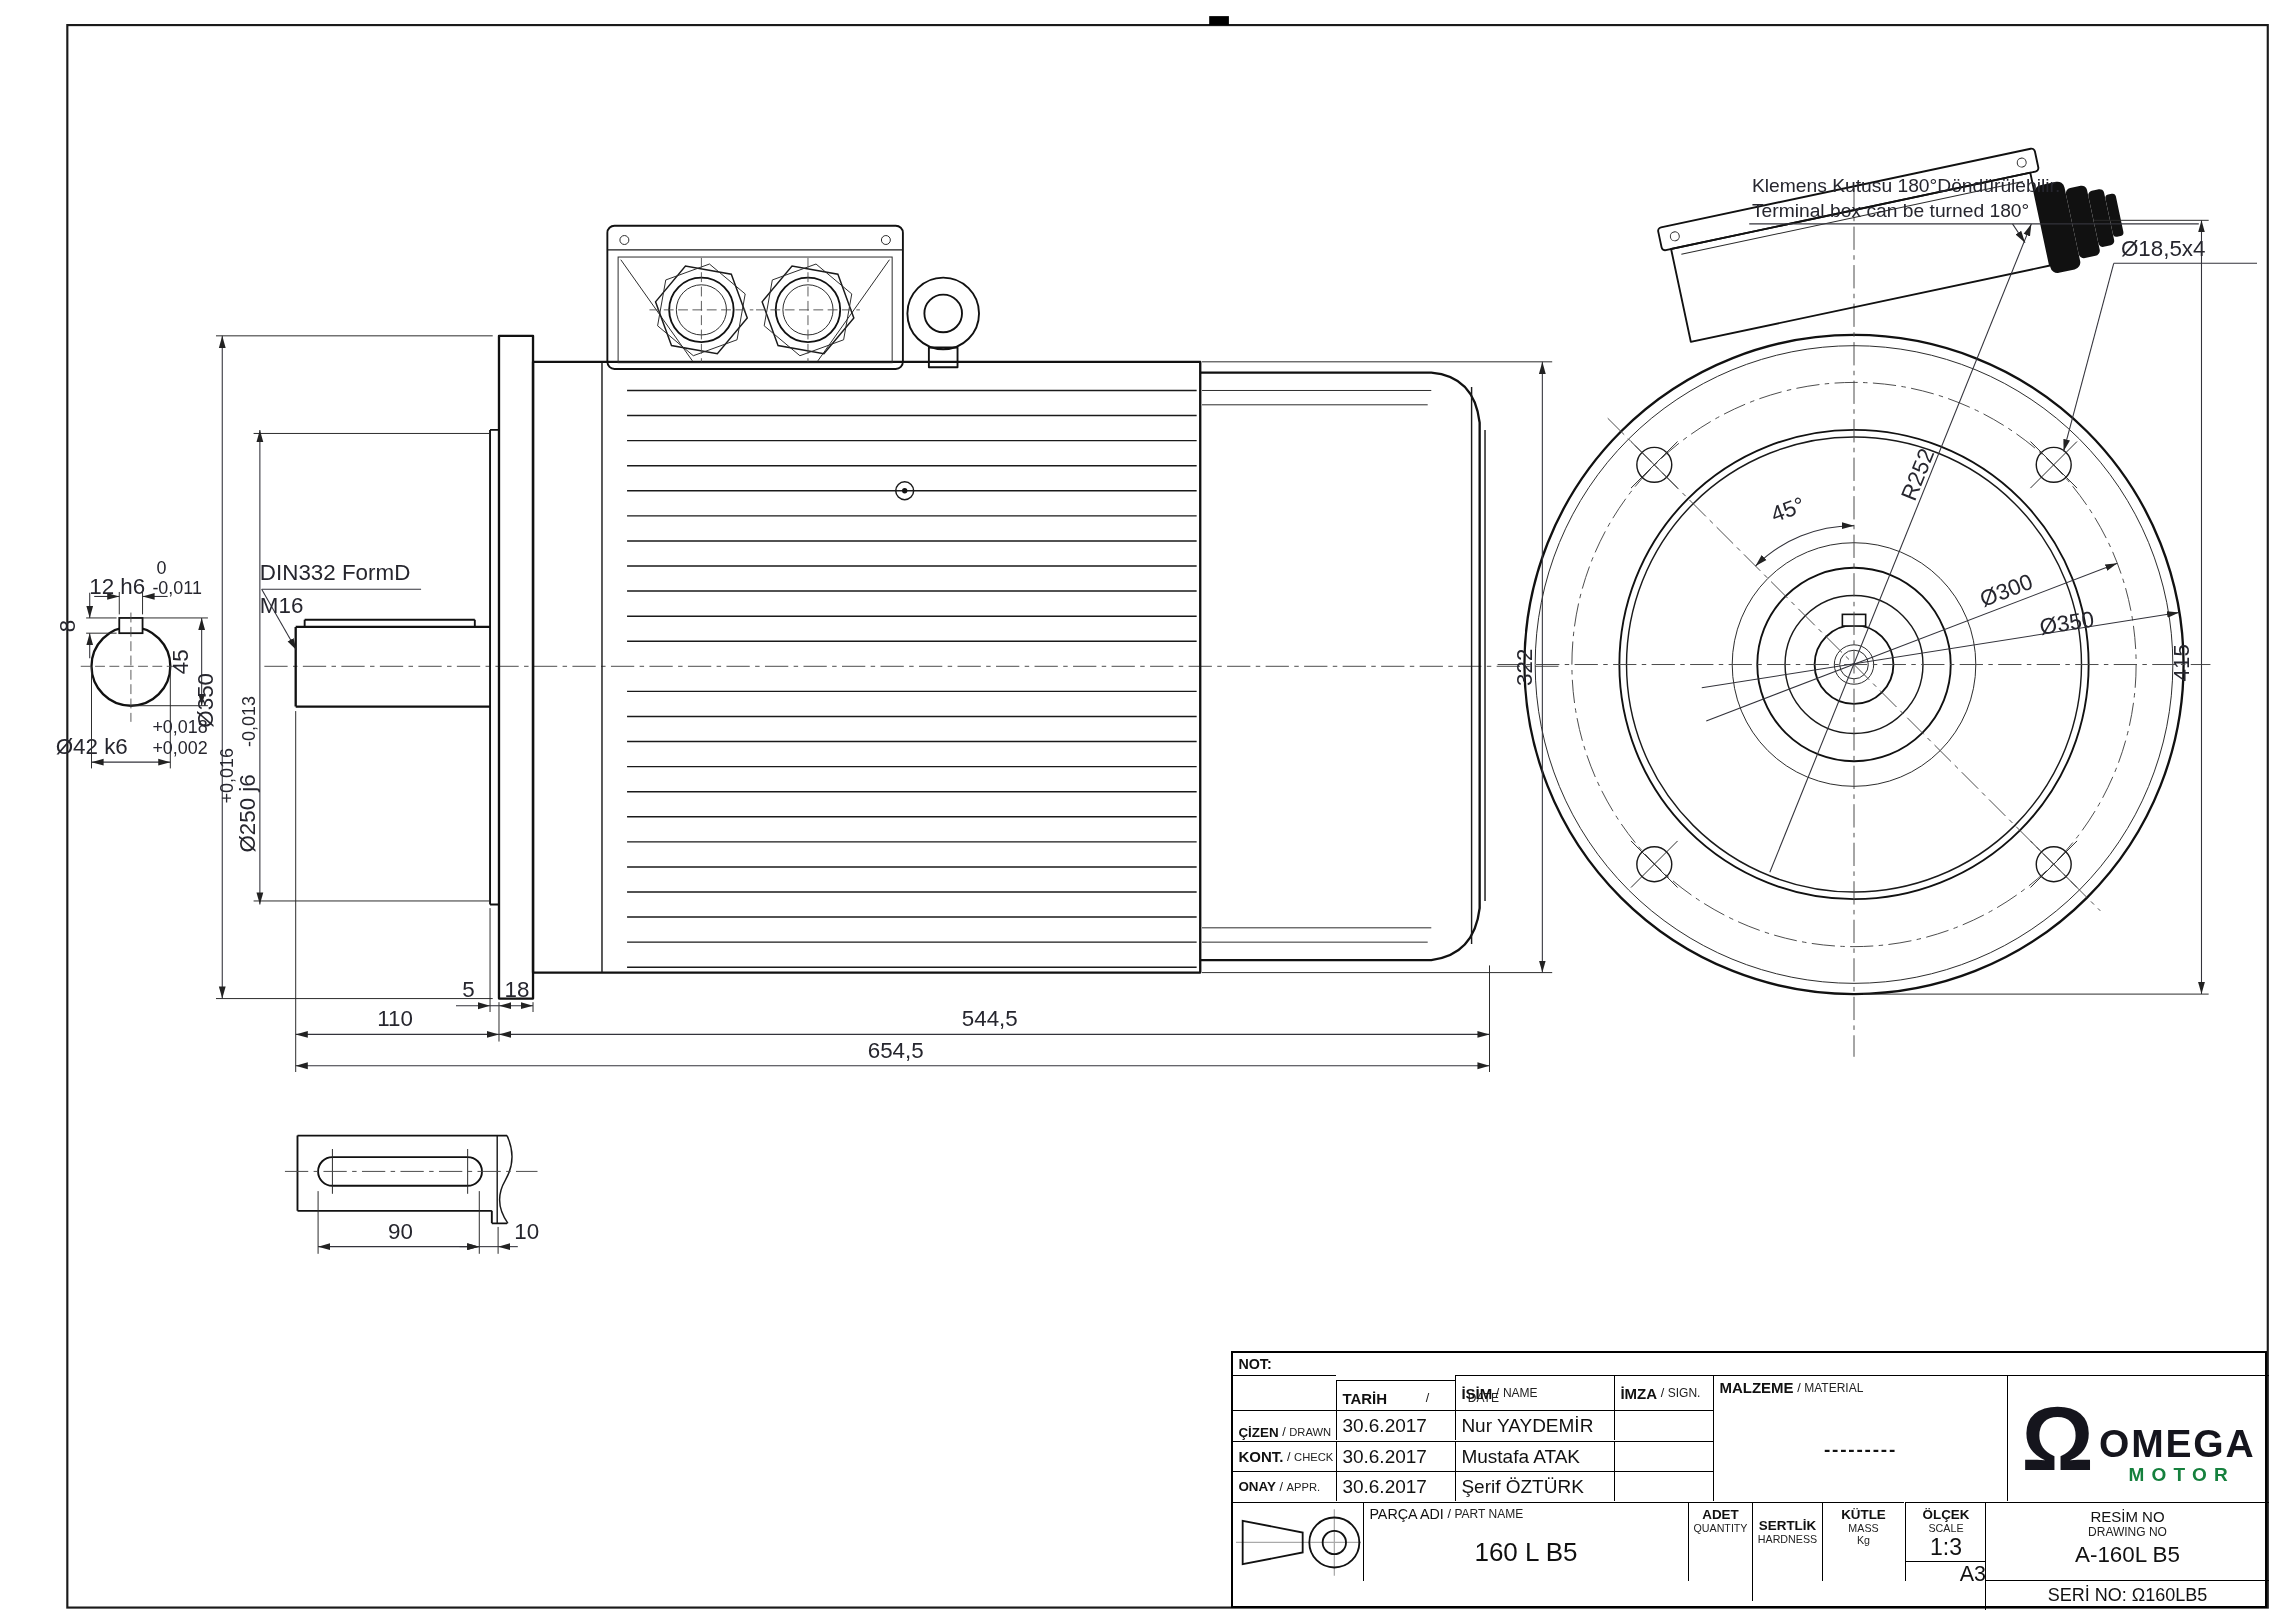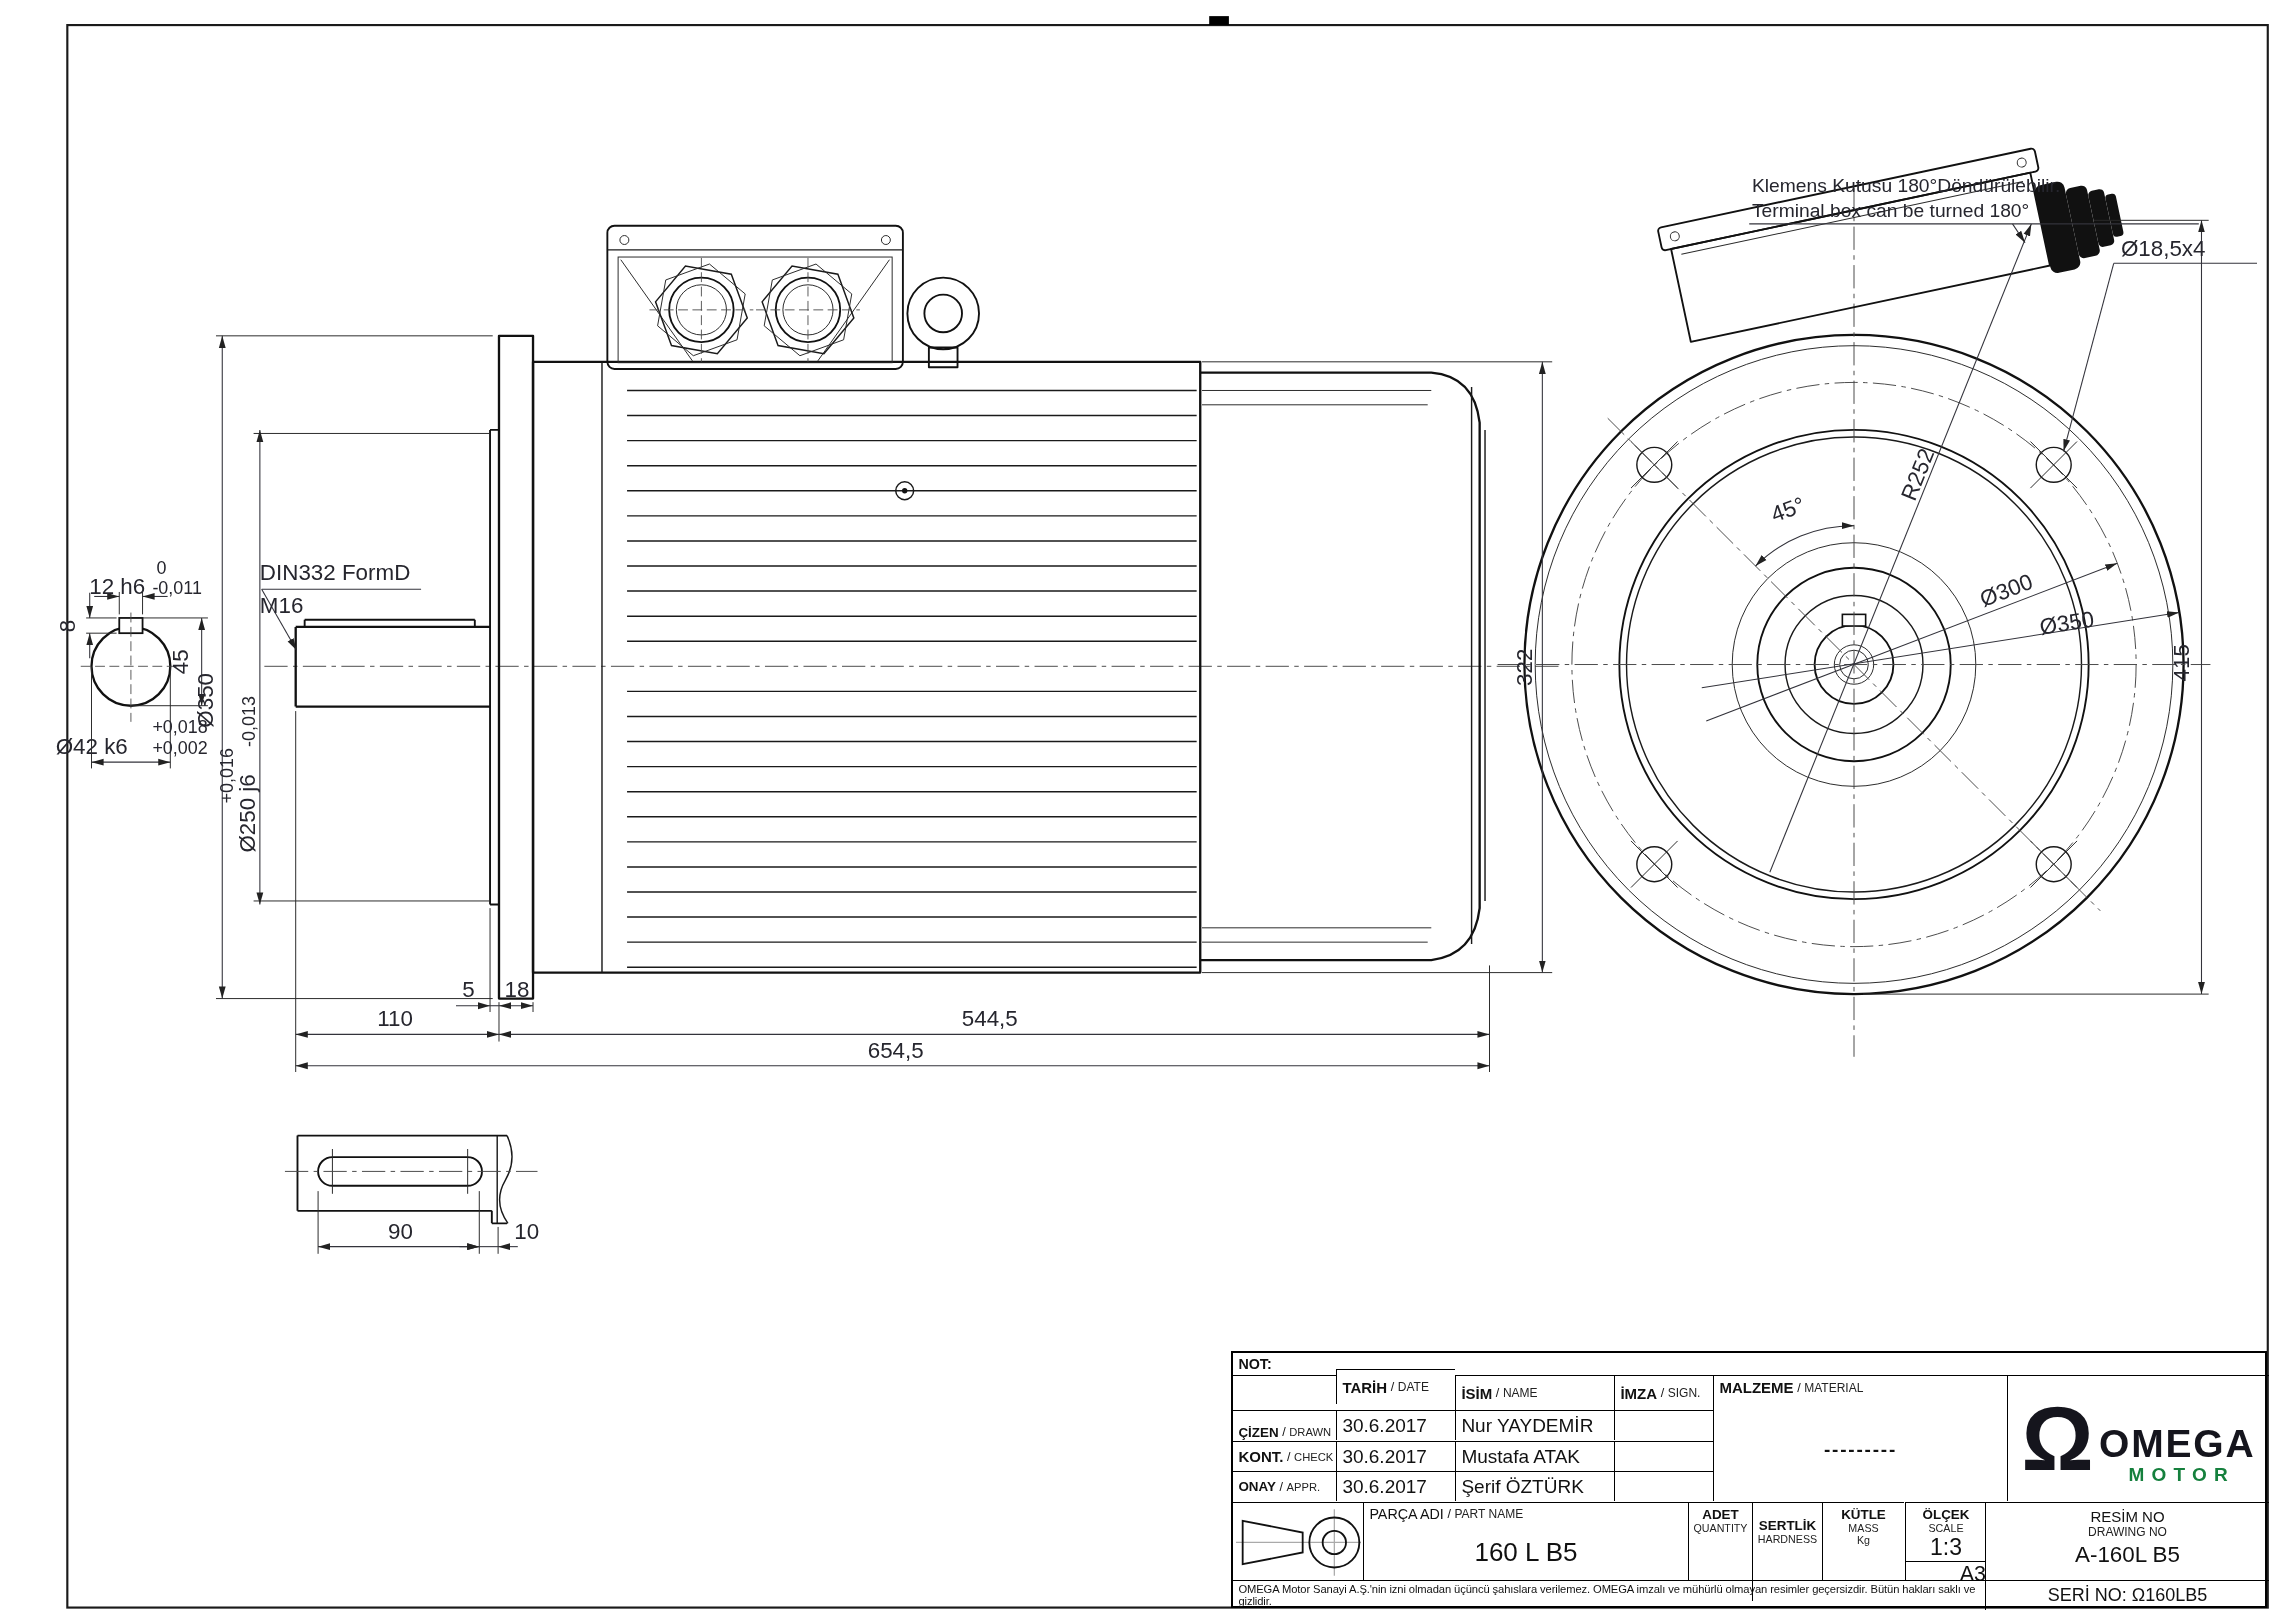--- a/index.html
+++ b/index.html
@@ -247,21 +247,21 @@
   </g>
 </svg>
 
 <div id="titleblock">
 
   <div class="tc cellpad" style="left:0;top:0;width:1036px;height:22.4px;">
     <span class="notlbl">NOT:</span>
   </div>
 
   <div class="tc bt" style="left:0;top:22.4px;width:103px;height:35px;"></div>
-  <div class="tc bt bl vcent cellpad" style="left:103px;top:16px;width:119px;height:35px;">
+  <div class="tc bt bl vcent cellpad" style="left:103px;top:27px;width:119px;height:35px;gap:35px;">
     <span class="tr-b">TARİH</span>
         <span class="sl">/</span>
         <span class="en-s">DATE</span>
   </div>
   <div class="tc bt bl vcent cellpad" style="left:222px;top:22.4px;width:159px;height:35px;">
     <span class="tr-b">İSİM</span>
         <span class="sl">/</span>
         <span class="en-s">NAME</span>
   </div>
   <div class="tc bt bl vcent cellpad" style="left:381px;top:22.4px;width:99px;height:35px;">
@@ -370,22 +370,19 @@
     <div style="height:25px;border-top:1.4px solid #000;display:flex;align-items:center;justify-content:flex-end;">
       <span style="font-size:21.5px;">A3</span>
     </div>
   </div>
   <div class="tc bt bl colflex vcent" style="left:752px;top:149px;width:284px;height:79px;padding-top:4.5px;">
     <span style="font-size:15px;">RESİM NO</span>
     <span class="en-s">DRAWING NO</span>
     <span style="font-size:22.4px;margin-top:3.6px;">A-160L B5</span>
   </div>
 
-  <div class="tc bt vcent cellpad" style="left:0;top:227px;width:752px;height:29.6px;">
-    <span class="disc">OMEGA Motor Sanayi A.Ş.'nin izni olmadan üçüncü şahıslara verilemez. OMEGA imzalı ve mühürlü olmayan resimler geçersizdir. Bütün hakları saklı ve gizlidir.</span>
-  </div>
   <div class="tc bt bl vcent hcent" style="left:752px;top:227px;width:284px;height:29.6px;">
     <span class="seri">SERİ NO: Ω160LB5</span>
   </div>
 </div>
 
 </div>
 
 
 </body></html>

